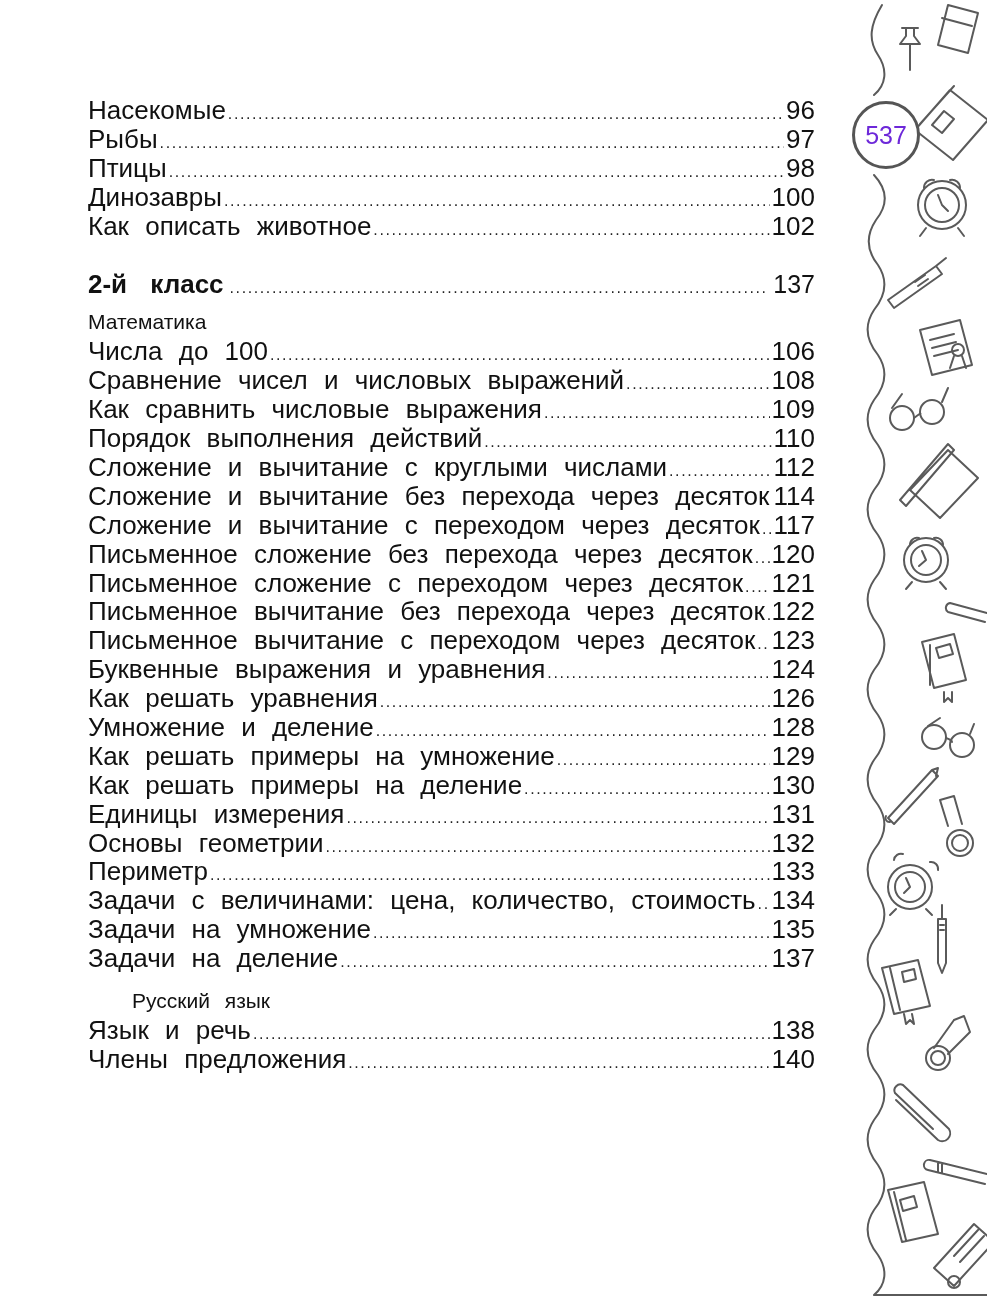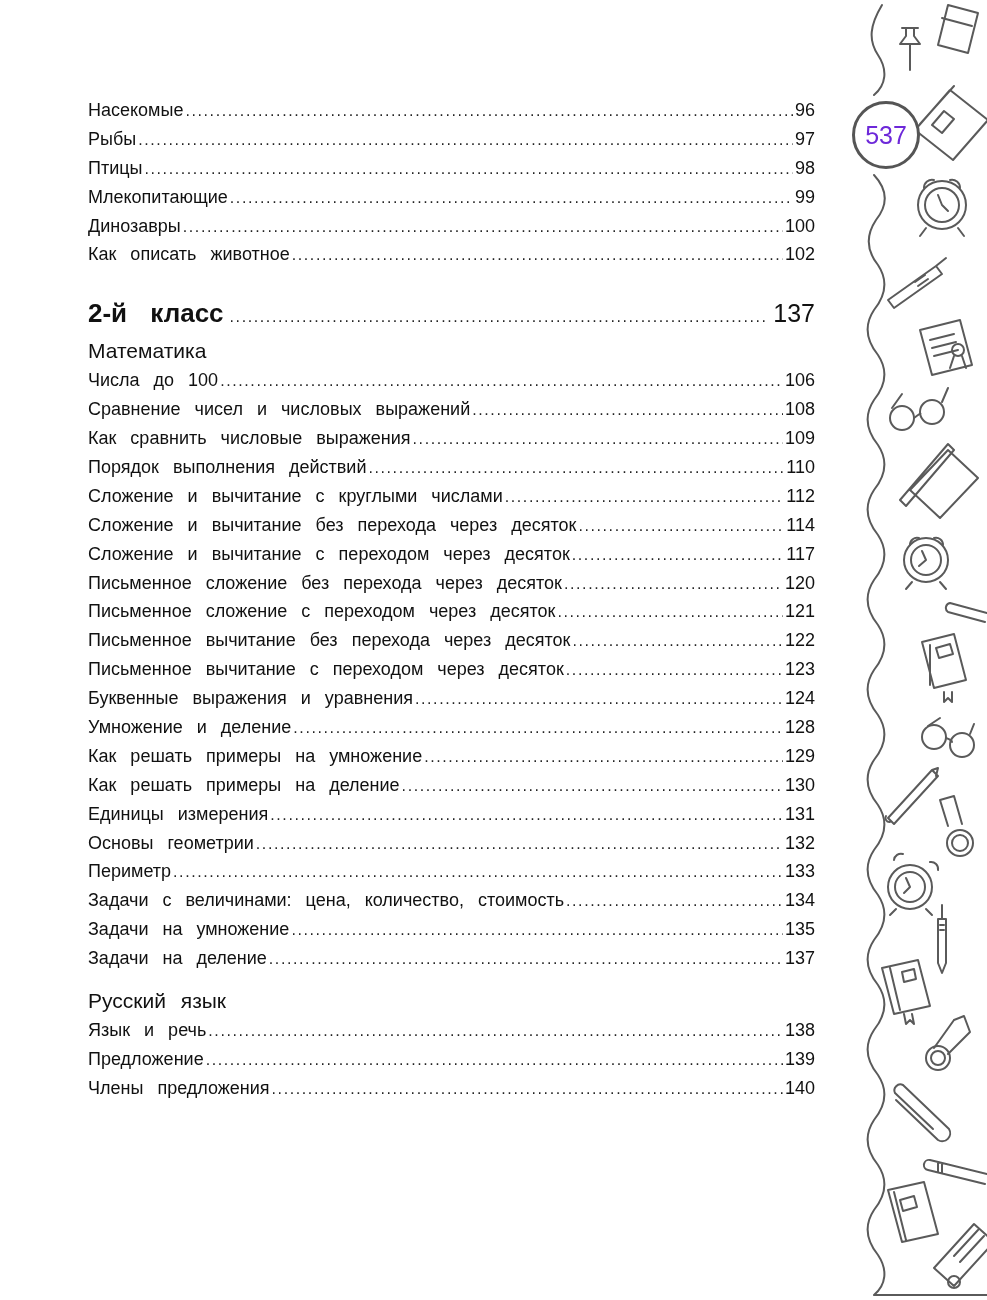--- a/index.html
+++ b/index.html
@@ -1,30 +1,30 @@
 <!DOCTYPE html>
 <html><head>
 <meta charset="utf-8">
 <style>
   html, body { margin: 0; padding: 0; background: #ffffff; }
   body { width: 987px; height: 1300px; position: relative; overflow: hidden;
          font-family: "Liberation Sans", "DejaVu Sans", sans-serif; color: #111; }
   .toc { position: absolute; left: 88px; top: 96px; width: 727px; }
-  .row { display: flex; align-items: baseline; height: 28.9px; font-size: 18px; line-height: 28.9px; }
+  .row { display: flex; align-items: baseline; height: 28.9px; font-size: 26px; line-height: 28.9px; }
   .row .t { white-space: pre; word-spacing: 9px; }
   .row .dots { flex: 1; overflow: hidden; white-space: nowrap; margin: 0 2px; color: #222;
                letter-spacing: 1.6px; font-size: 16px; }
   .row .dots::before { content: "................................................................................................................................................................................................................"; }
   .row .p { white-space: nowrap; text-align: left; }
   .grade { margin-top: 27px; height: 34px; line-height: 34px; font-size: 26px; }
   .grade .t { font-weight: bold; word-spacing: 16px; text-align: right; }
   .grade .p { font-size: 25px; }
   .grade .dots { margin-left: 6px; margin-right: 8px; }
   .section { font-weight: normal; font-size: 21px; height: 30px; line-height: 30px; margin-top: 6px; word-spacing: 9px; }
-  .section.gap { margin-top: 13px; }
+  .section.gap { margin-top: 13px; margin-left: 44px; }
   .sidebar { position: absolute; left: 830px; top: 0; width: 157px; height: 1300px; }
   .page-num { position: absolute; left: 852px; top: 101px; width: 62px; height: 62px; border: 3.5px solid #555;
               border-radius: 50%; background: #fff; display: flex; align-items: center; justify-content: center;
               font-size: 25px; color: #6d28d9; }
 </style>
 </head>
 <body>
 
 <div class="toc">
   <div id="top-entries">
@@ -37,25 +37,20 @@
         <span class="t">Рыбы</span>
         <span class="dots"></span>
         <span class="p">97</span>
       </div>
       <div class="row">
         <span class="t">Птицы</span>
         <span class="dots"></span>
         <span class="p">98</span>
       </div>
       <div class="row">
-        <span class="t">Млекопитающие</span>
-        <span class="dots"></span>
-        <span class="p">99</span>
-      </div>
-      <div class="row">
         <span class="t">Динозавры</span>
         <span class="dots"></span>
         <span class="p">100</span>
       </div>
       <div class="row">
         <span class="t">Как описать животное</span>
         <span class="dots"></span>
         <span class="p">102</span>
       </div>
     </div>
@@ -122,20 +117,25 @@
         <span class="t">Письменное вычитание с переходом через десяток</span>
         <span class="dots"></span>
         <span class="p">123</span>
       </div>
       <div class="row">
         <span class="t">Буквенные выражения и уравнения</span>
         <span class="dots"></span>
         <span class="p">124</span>
       </div>
       <div class="row">
+        <span class="t">Как решать уравнения</span>
+        <span class="dots"></span>
+        <span class="p">126</span>
+      </div>
+      <div class="row">
         <span class="t">Умножение и деление</span>
         <span class="dots"></span>
         <span class="p">128</span>
       </div>
       <div class="row">
         <span class="t">Как решать примеры на умножение</span>
         <span class="dots"></span>
         <span class="p">129</span>
       </div>
       <div class="row">
@@ -174,25 +174,20 @@
         <span class="p">137</span>
       </div>
     </div>
 
   <div class="section gap">Русский язык</div>
   <div id="sec-1">
       <div class="row">
         <span class="t">Язык и речь</span>
         <span class="dots"></span>
         <span class="p">138</span>
-      </div>
-      <div class="row">
-        <span class="t">Предложение</span>
-        <span class="dots"></span>
-        <span class="p">139</span>
       </div>
       <div class="row">
         <span class="t">Члены предложения</span>
         <span class="dots"></span>
         <span class="p">140</span>
       </div>
     </div>
 </div>
 
 <svg class="sidebar" viewBox="0 0 157 1300" width="157" height="1300" fill="none" stroke="#5a5a5a" stroke-width="2" stroke-linecap="round" stroke-linejoin="round">

